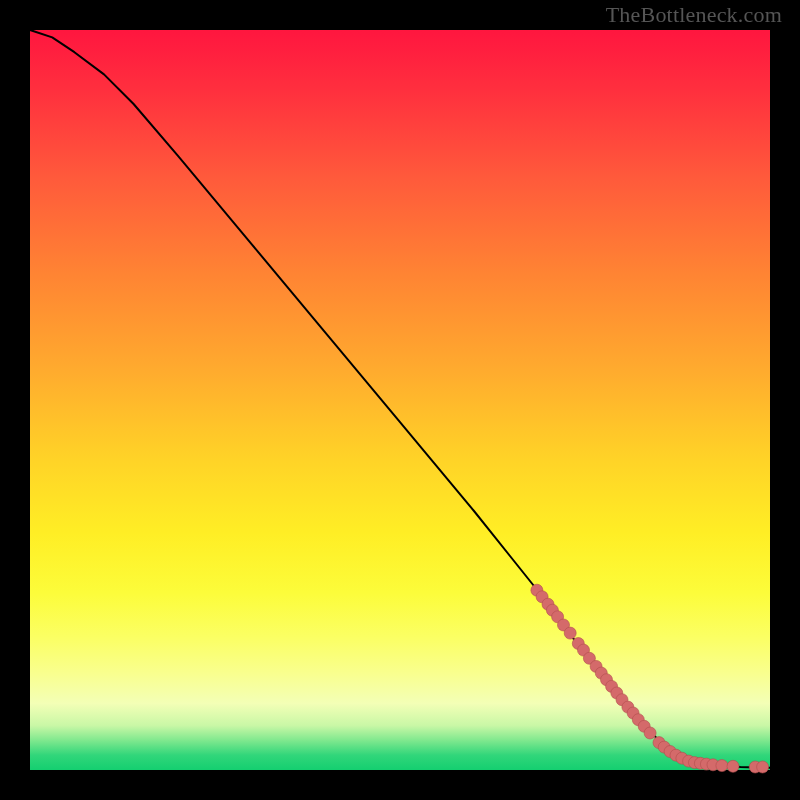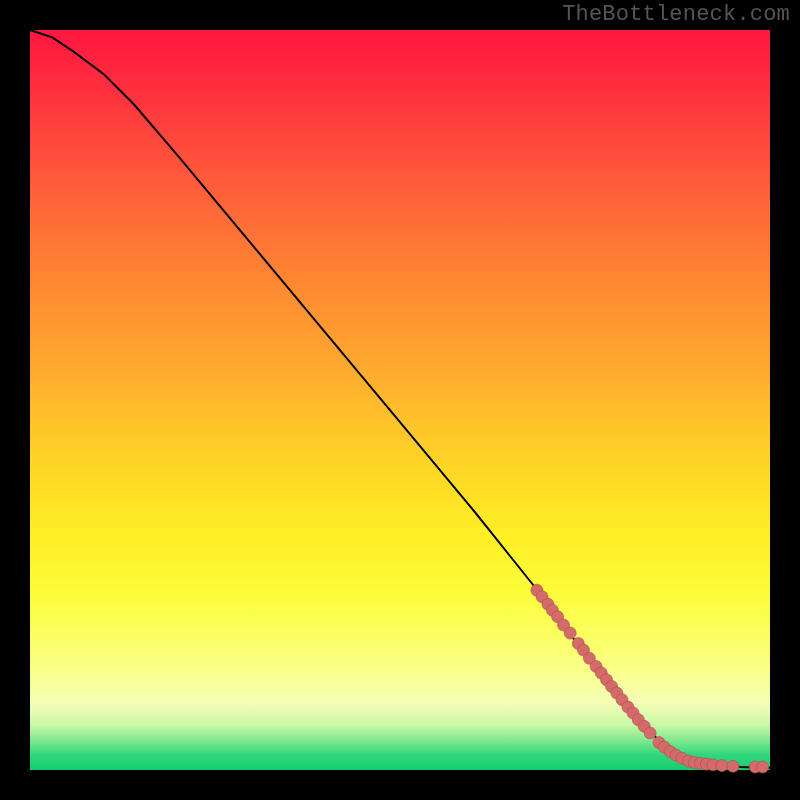--- a/index.html
+++ b/index.html
@@ -12,23 +12,23 @@
   }
   .frame {
     position: relative;
     width: 800px;
     height: 800px;
     background: #000;
   }
   .watermark {
     position: absolute;
     top: 2px;
-    right: 10px;
+    right: 18px;
     color: #555;
-    font-family: Liberation Mono, monospace;
+    font-family: Liberation Serif, serif;
     font-size: 22px;
     font-weight: 500;
     letter-spacing: 0.2px;
     user-select: none;
   }
   .plot {
     position: absolute;
     left: 30px;
     top: 30px;
     width: 740px;

